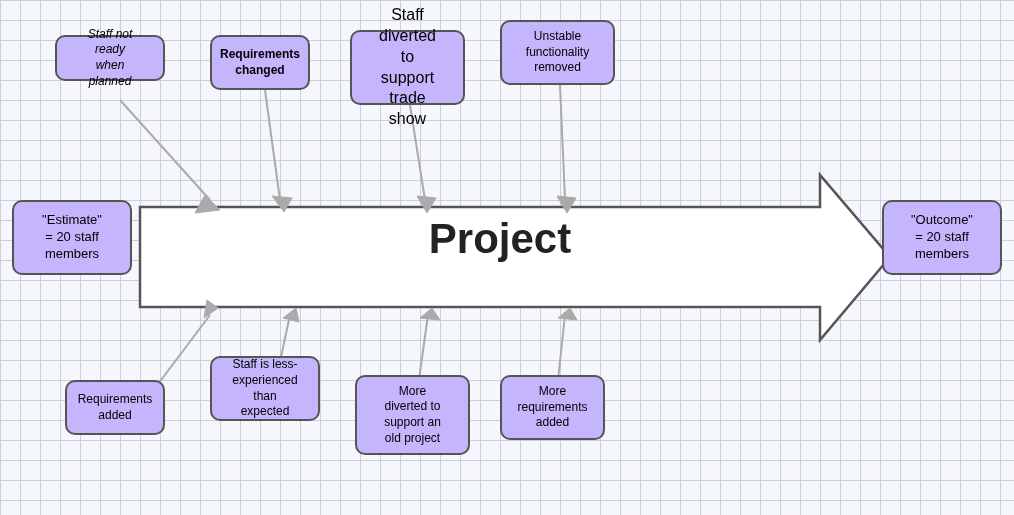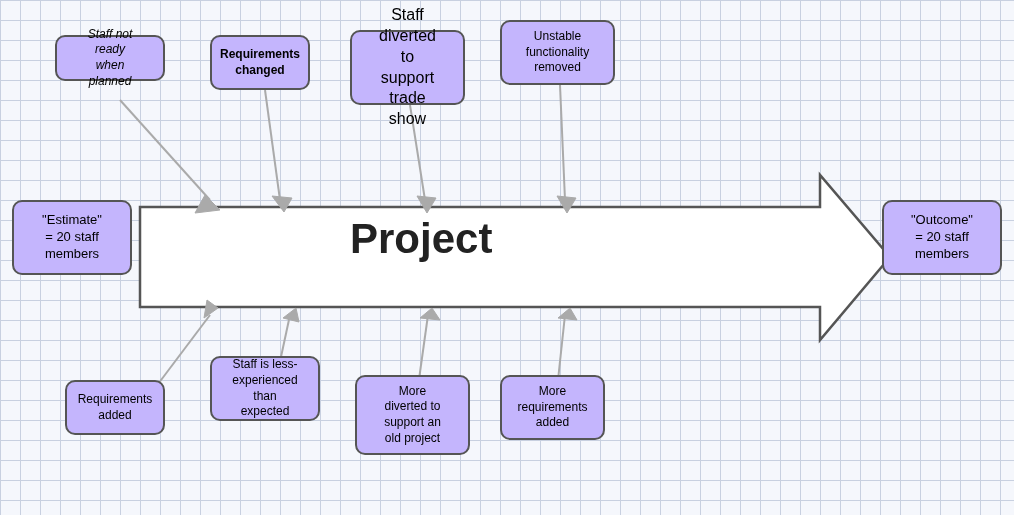--- a/index.html
+++ b/index.html
@@ -169,21 +169,21 @@
   </svg>
 
   <div class="box box-estimate">
     <span>"Estimate" = 20 staff members</span>
   </div>
 
   <div class="box box-outcome">
     <span>"Outcome" = 20 staff members</span>
   </div>
 
-  <div style="position:absolute; left:350px; top:215px; width:300px; text-align:left;">
+  <div style="position:absolute; left:350px; top:215px; width:300px; text-align:center;">
     <span style="font-size:42px; font-weight:bold; color:#222;">Project</span>
   </div>
 
   <div class="box box-staff-not-ready">
     <span>Staff not ready when planned</span>
   </div>
 
   <div class="box box-requirements-changed">
     <span>Requirements changed</span>
   </div>

